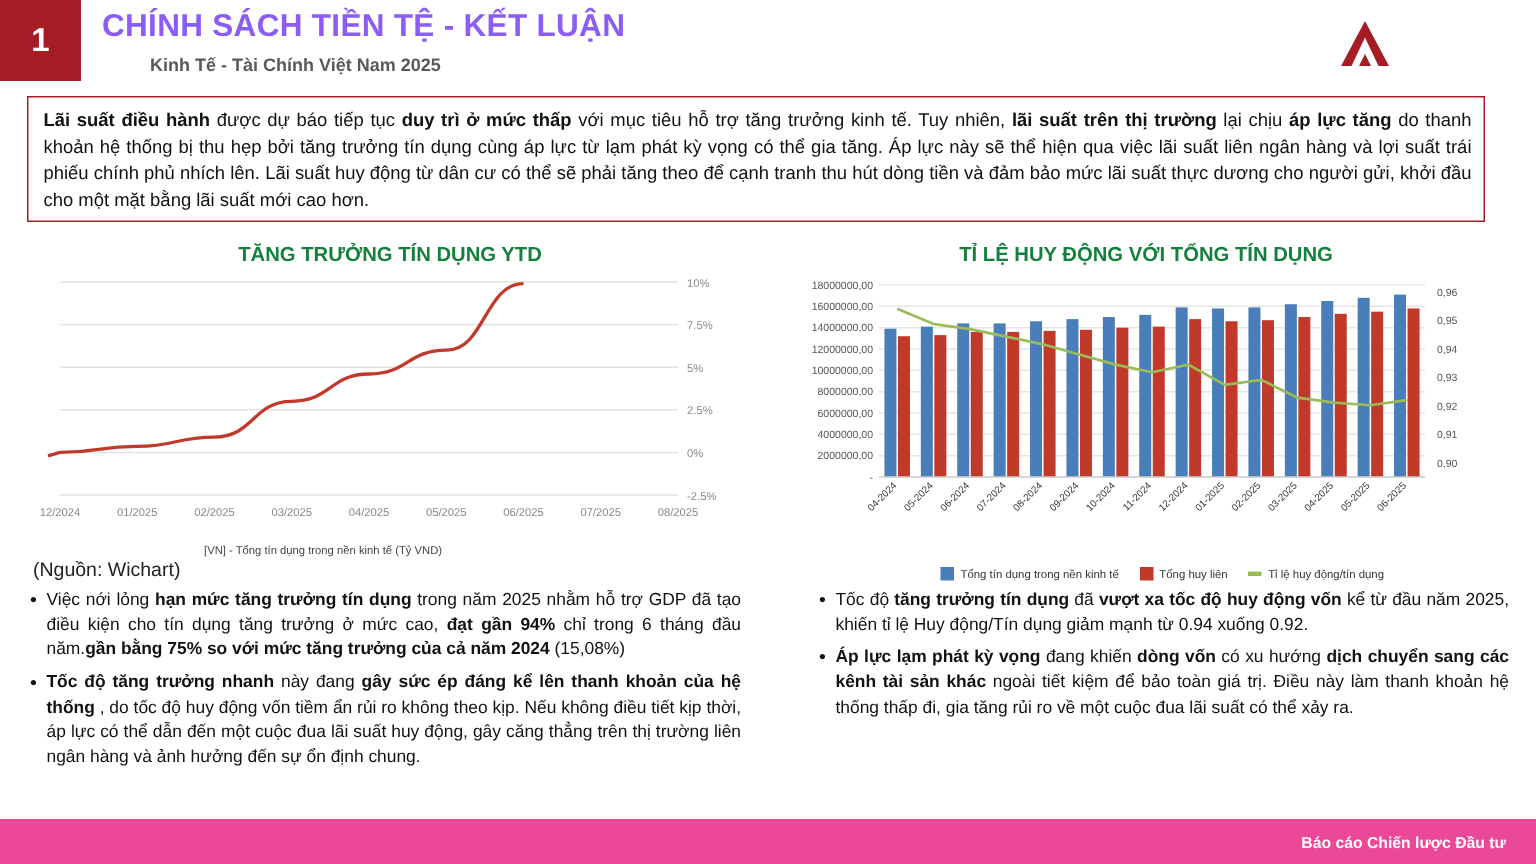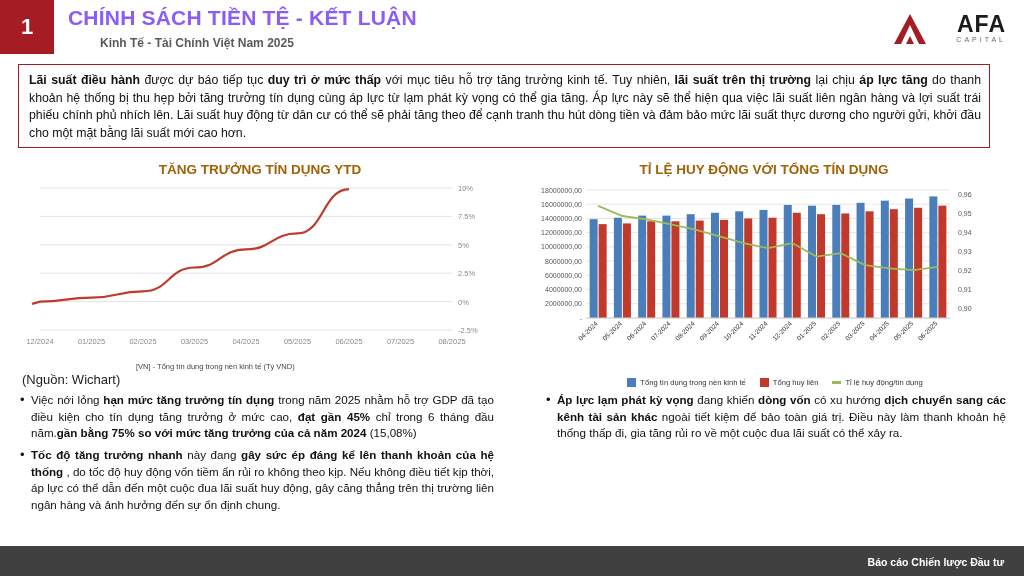--- a/index.html
+++ b/index.html
@@ -34,21 +34,21 @@
   
   .callout{
     position:absolute;left:18px;top:64px;width:972px;height:84px;
     border:1.5px solid #a51c25;box-sizing:border-box;
     padding:7px 8px 0 10px;
     font-size:12.3px;line-height:1.43;color:#111;text-align:justify;
   }
   .callout b{font-weight:bold;}
   
   .chart-title{
-    position:absolute;text-align:center;font-size:13.5px;font-weight:bold;color:#a16207;
+    position:absolute;text-align:center;font-size:13.5px;font-weight:bold;color:#15803d;
   }
   #chart-left-title{left:20px;top:162px;width:480px;}
   #chart-right-title{left:520px;top:162px;width:488px;}
 
   .chart-box{position:absolute;}
   #chart-left{left:20px;top:180px;width:480px;height:185px;}
   #chart-right{left:520px;top:180px;width:488px;height:205px;}
   .src-note{position:absolute;left:22px;top:372px;font-size:13px;color:#222;}
 
   .legend-left{position:absolute;left:136px;top:362px;font-size:7.5px;color:#444;}
@@ -60,45 +60,41 @@
   
   .col{position:absolute;font-size:11.6px;line-height:1.44;text-align:justify;color:#111;}
   #col-left{left:18px;top:392px;width:476px;}
   #col-right{left:544px;top:392px;width:462px;}
   .bullet{position:relative;padding-left:13px;margin-bottom:5px;}
   .bullet:before{content:"•";position:absolute;left:2px;top:-1px;font-size:13px;}
   .bullet b{font-weight:bold;}
   
   .footer{
     position:absolute;left:0;bottom:0;width:1024px;height:30px;
-    background:#404040;
+    background:#ec4899;
   }
   .footer-text{
     position:absolute;right:20px;bottom:8px;color:#fff;font-size:10.5px;font-weight:bold;
   }
   .axis-lbl{font-size:7.5px;fill:#8a8a8a;font-family:"Liberation Sans",sans-serif;}
   .axis-lbl-r{font-size:7px;fill:#555;font-family:"Liberation Sans",sans-serif;}
   .xr-lbl{font-size:6.6px;fill:#333;font-family:"Liberation Sans",sans-serif;}
 </style>
 </head>
 <body>
 
 <div class="header">
   <div class="slide-num">1</div>
   <div class="title-main">CHÍNH SÁCH TIỀN TỆ - KẾT LUẬN</div>
   <div class="title-sub">Kinh Tế - Tài Chính Việt Nam 2025</div>
   <div class="logo">
     <svg width="118" height="44" viewBox="0 0 118 44">
       <polygon points="6,36 22,6 38,36 31,36 22,17 13,36" fill="#a51c25"></polygon>
       <polygon points="18,36 22,28 26,36" fill="#a51c25"></polygon>
     </svg>
-  </div>
-  <div class="logo-text">
-    <div class="logo-afa">AFA</div>
-    <div class="logo-cap">CAPITAL</div>
   </div>
 </div>
 
 <div class="callout">
   <span id="callout-rich"><b>Lãi suất điều hành</b> được dự báo tiếp tục <b>duy trì ở mức thấp</b> với mục tiêu hỗ trợ tăng trưởng kinh tế. Tuy nhiên, <b>lãi suất trên thị trường</b> lại chịu <b>áp lực tăng</b> do thanh khoản hệ thống bị thu hẹp bởi tăng trưởng tín dụng cùng áp lực từ lạm phát kỳ vọng có thể gia tăng. Áp lực này sẽ thể hiện qua việc lãi suất liên ngân hàng và lợi suất trái phiếu chính phủ nhích lên. Lãi suất huy động từ dân cư có thể sẽ phải tăng theo để cạnh tranh thu hút dòng tiền và đảm bảo mức lãi suất thực dương cho người gửi, khởi đầu cho một mặt bằng lãi suất mới cao hơn.</span>
 </div>
 
 <div class="chart-title" id="chart-left-title">TĂNG TRƯỞNG TÍN DỤNG YTD</div>
 <div class="chart-box" id="chart-left">
   <svg id="svg-left" width="480" height="185">
@@ -219,22 +215,23 @@
       <span class="lg-swatch" style="background: rgb(192, 57, 43);"></span>
       <span>Tổng huy liên</span>
     </div>
     <div class="lg-item">
       <span class="lg-swatch" style="background: rgb(155, 187, 89); height: 3px;"></span>
       <span>Tỉ lệ huy động/tín dụng</span>
     </div>
   </div>
 
 <div class="col" id="col-left">
-    <div class="bullet">Việc nới lỏng <b>hạn mức tăng trưởng tín dụng</b> trong năm 2025 nhằm hỗ trợ GDP đã tạo điều kiện cho tín dụng tăng trưởng ở mức cao, <b>đạt gần 45%</b> chỉ trong 6 tháng đầu năm.<b>gần bằng 75% so với mức tăng trưởng của cả năm 2024</b> (15,08%)</div>
+    <div class="bullet">Việc nới lỏng <b>hạn mức tăng trưởng tín dụng</b> trong năm 2025 nhằm hỗ trợ GDP đã tạo điều kiện cho tín dụng tăng trưởng ở mức cao, <b>đạt gần 94%</b> chỉ trong 6 tháng đầu năm.<b>gần bằng 75% so với mức tăng trưởng của cả năm 2024</b> (15,08%)</div>
     <div class="bullet"><b>Tốc độ tăng trưởng nhanh</b> này đang <b>gây sức ép đáng kể lên thanh khoản của hệ thống</b> , do tốc độ huy động vốn tiềm ẩn rủi ro không theo kịp. Nếu không điều tiết kịp thời, áp lực có thể dẫn đến một cuộc đua lãi suất huy động, gây căng thẳng trên thị trường liên ngân hàng và ảnh hưởng đến sự ổn định chung.</div>
   </div>
 <div class="col" id="col-right">
+    <div class="bullet">Tốc độ <b>tăng trưởng tín dụng</b> đã <b>vượt xa tốc độ huy động vốn</b> kể từ đầu năm 2025, khiến tỉ lệ Huy động/Tín dụng giảm mạnh từ 0.94 xuống 0.92.</div>
     <div class="bullet"><b>Áp lực lạm phát kỳ vọng</b> đang khiến <b>dòng vốn</b> có xu hướng <b>dịch chuyển sang các kênh tài sản khác</b> ngoài tiết kiệm để bảo toàn giá trị. Điều này làm thanh khoản hệ thống thấp đi, gia tăng rủi ro về một cuộc đua lãi suất có thể xảy ra.</div>
   </div>
 
 <div class="footer">
   <div class="footer-text">Báo cáo Chiến lược Đầu tư</div>
 </div>
 
 </body></html>

